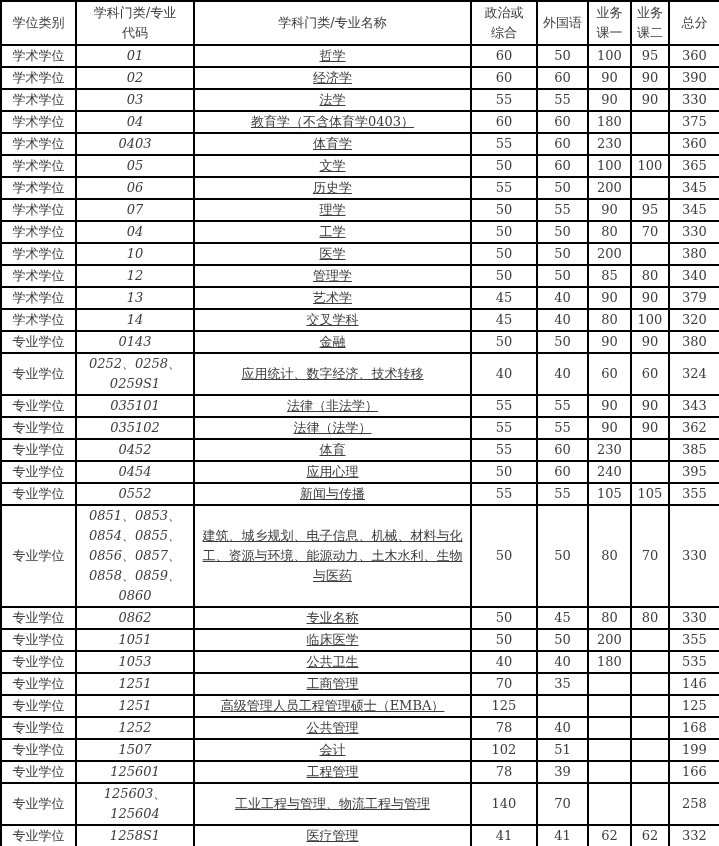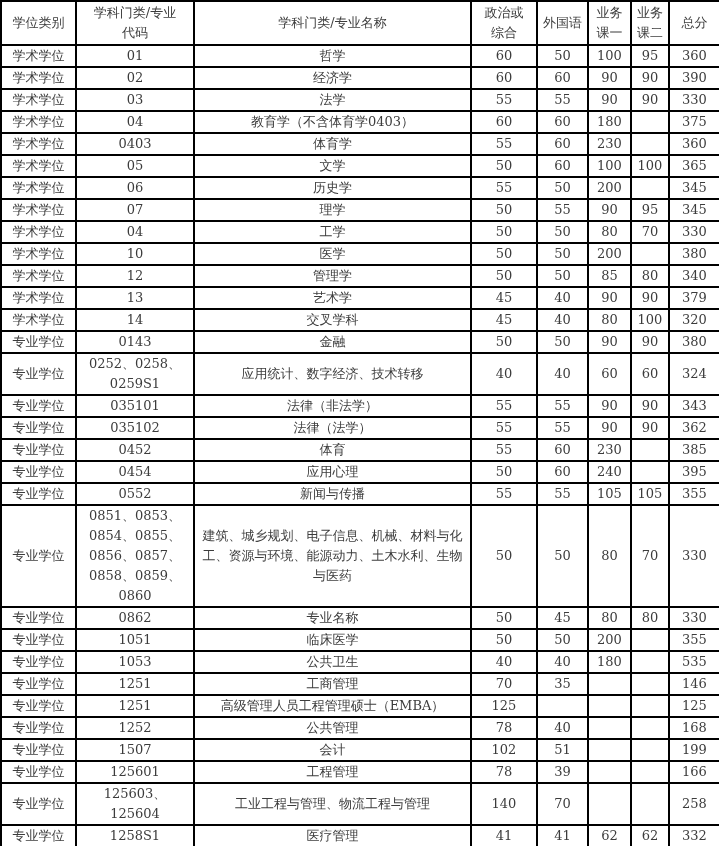--- a/index.html
+++ b/index.html
@@ -30,23 +30,25 @@
     overflow: hidden;
   }
   table.score-table th {
     height: 42px;
   }
   table.score-table td {
     height: 19px;
   }
   td.col-name {
     padding: 0 16px;
+    text-decoration: underline;
   }
   td.col-code {
     padding: 0 4px;
+    font-style: italic;
   }
 </style>
 </head>
 <body>
 
 <table class="score-table">
   <colgroup>
     <col style="width:75px">
     <col style="width:118px">
     <col style="width:277px">

